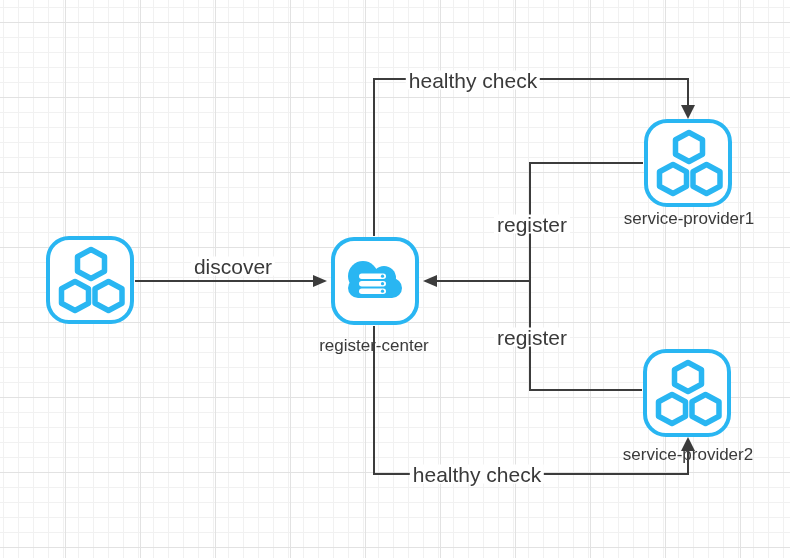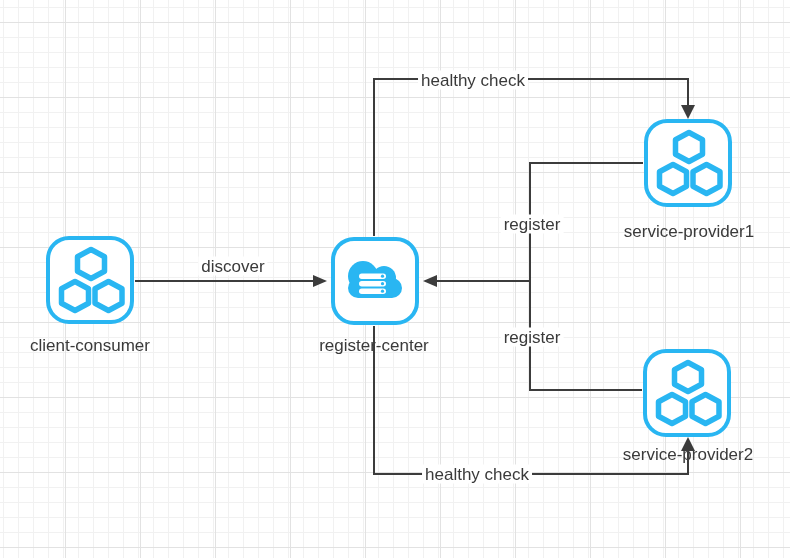--- a/index.html
+++ b/index.html
@@ -31,21 +31,21 @@
     font-size: 17px;
     line-height: 20px;
     color: #3a3a3a;
     white-space: nowrap;
   }
   .edge-label {
     position: absolute;
     transform: translate(-50%, -50%);
     background: #ffffff;
     padding: 0 3px;
-    font-size: 17px;
+    font-size: 21px;
     line-height: 19px;
     color: #3a3a3a;
     white-space: nowrap;
   }
   #edges {
     position: absolute;
     left: 0; top: 0;
     width: 790px; height: 558px;
   }
   #edges path { stroke: #3c3c3c; stroke-width: 2; fill: none; }
@@ -103,23 +103,22 @@
     <svg viewBox="0 0 90 90">
       <rect x="3" y="3" width="84" height="84" rx="21" ry="21" fill="#ffffff" stroke="#29b6f2" stroke-width="4"></rect>
       <g fill="#ffffff" stroke="#29b6f2" stroke-width="5.5" stroke-linejoin="round">
         <polygon points="46,14.5 59.5,21.75 59.5,36.25 46,43.5 32.5,36.25 32.5,21.75"></polygon>
         <polygon points="30,46.5 43.5,53.75 43.5,68.25 30,75.5 16.5,68.25 16.5,53.75"></polygon>
         <polygon points="63.5,46.5 77,53.75 77,68.25 63.5,75.5 50,68.25 50,53.75"></polygon>
       </g>
     </svg>
   </div>
 
-  <div class="node-label" style="left:5px;  top:336px;">client-consumer</div>
   <div class="node-label" style="left:289px;top:336px;">register-center</div>
-  <div class="node-label" style="left:604px;top:222px;">service-provider1</div>
+  <div class="node-label" style="left:604px;top:209px;">service-provider1</div>
   <div class="node-label" style="left:603px;top:445px;">service-provider2</div>
 
   <svg id="edges">
 
     <g>
       <path d="M135 281 H314"></path>
       <polygon points="327,281 313,275 313,287"></polygon>
     </g>
 
     <g>

